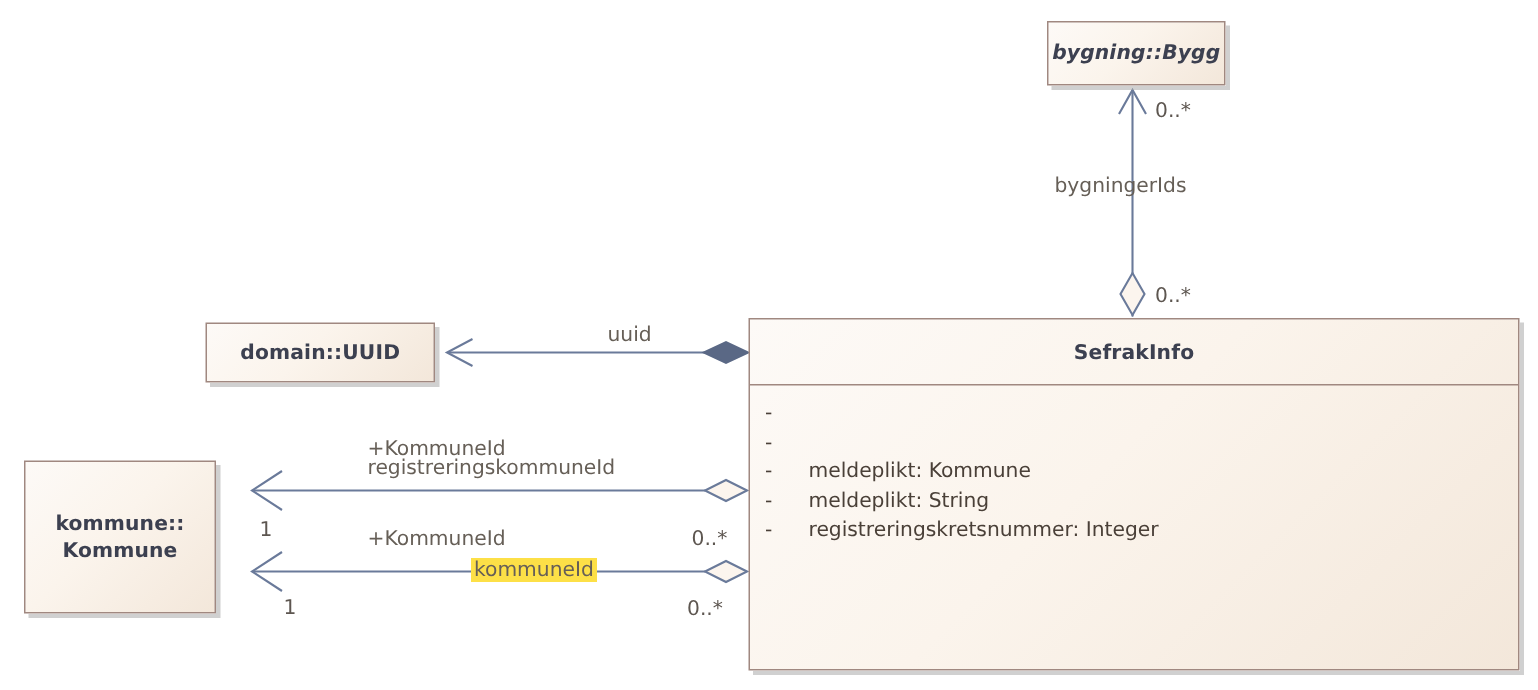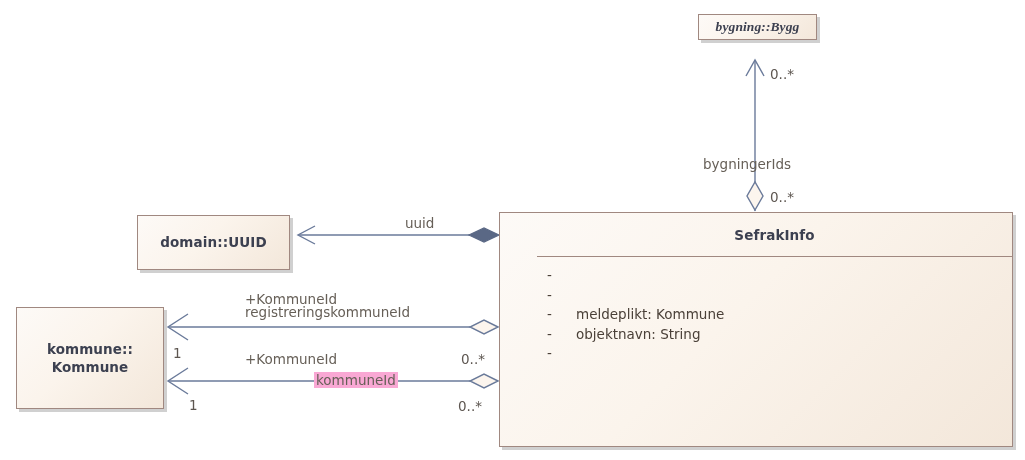--- a/index.html
+++ b/index.html
@@ -88,21 +88,21 @@
     position: absolute;
     font-size: 13.5px;
     color: #665f57;
     white-space: nowrap;
     z-index: 4;
   }
   .edge-label.mult {
     color: #5d5650;
   }
   .edge-label.on-line {
-    background: #f9a8d4;
+    background: #fde047;
     padding: 0 2px;
   }
 </style>
 </head>
 <body>
 
 <div id="diagram">
 
   <svg id="edges" viewBox="0 0 1025 460" xmlns="http://www.w3.org/2000/svg">
     <defs></defs>
@@ -129,63 +129,64 @@
       <polyline points="188,314 168,327 188,340" fill="none" stroke="#6a7a9a" stroke-width="1.4"></polyline>
     </g>
 
     <g>
       <line x1="470" y1="381" x2="169" y2="381" stroke="#6a7a9a" stroke-width="1.4"></line>
       <polygon points="498,381 484,374 470,381 484,388" fill="#fcf5ee" stroke="#6a7a9a" stroke-width="1.4"></polygon>
       <polyline points="188,368 168,381 188,394" fill="none" stroke="#6a7a9a" stroke-width="1.4"></polyline>
     </g>
   </svg>
 
-  <div class="uml-class simple" id="class-bygg" style="left:698px; top:14px; width:119px; height:26px;font-family:Liberation Serif, serif;">
+  <div class="uml-class simple" id="class-bygg" style="left:698px; top:14px; width:119px; height:43px;">
     <div class="title italic">bygning::Bygg</div>
   </div>
 
-  <div class="uml-class simple" id="class-uuid" style="left:137px; top:215px; width:153px; height:55px;">
+  <div class="uml-class simple" id="class-uuid" style="left:137px; top:215px; width:153px; height:40px;">
     <div class="title">domain::UUID</div>
   </div>
 
-  <div class="uml-class simple" id="class-kommune" style="left:16px; top:307px; width:148px; height:102px;">
+  <div class="uml-class simple" id="class-kommune" style="left:16px; top:307px; width:128px; height:102px;">
     <div class="title">
       <div>kommune::</div>
       <div>Kommune</div>
     </div>
   </div>
 
-  <div class="uml-class" id="class-sefrakinfo" style="left:499px; top:212px; width:514px; height:235px;padding-left:37px;">
+  <div class="uml-class" id="class-sefrakinfo" style="left:499px; top:212px; width:514px; height:235px;">
     <div class="header">
       <div class="title">SefrakInfo</div>
     </div>
     <div class="attributes" id="sefrakinfo-attrs">
 
     <div class="attr-row">
           <span class="attr-vis">-</span>
         </div>
         <div class="attr-row">
           <span class="attr-vis">-</span>
         </div>
         <div class="attr-row">
           <span class="attr-vis">-</span>
           <span class="attr-text">meldeplikt: Kommune</span>
         </div>
         <div class="attr-row">
           <span class="attr-vis">-</span>
-          <span class="attr-text">objektnavn: String</span>
+          <span class="attr-text">meldeplikt: String</span>
         </div>
         <div class="attr-row">
           <span class="attr-vis">-</span>
+          <span class="attr-text">registreringskretsnummer: Integer</span>
         </div>
       </div>
   </div>
 
   <div class="edge-label mult" style="left:770px; top:66px;">0..*</div>
-  <div class="edge-label" style="left:703px; top:116px;margin-top:40px;">bygningerIds</div>
+  <div class="edge-label" style="left:703px; top:116px;">bygningerIds</div>
   <div class="edge-label mult" style="left:770px; top:189px;">0..*</div>
 
   <div class="edge-label" style="left:375px; top:215px;margin-left:30px;">uuid</div>
 
   <div class="edge-label" style="left:245px; top:291px;">+KommuneId</div>
   <div class="edge-label" style="left:245px; top:304px;">registreringskommuneId</div>
   <div class="edge-label mult" style="left:173px; top:345px;">1</div>
   <div class="edge-label mult" style="left:461px; top:351px;">0..*</div>
 
   <div class="edge-label" style="left:245px; top:351px;">+KommuneId</div>

